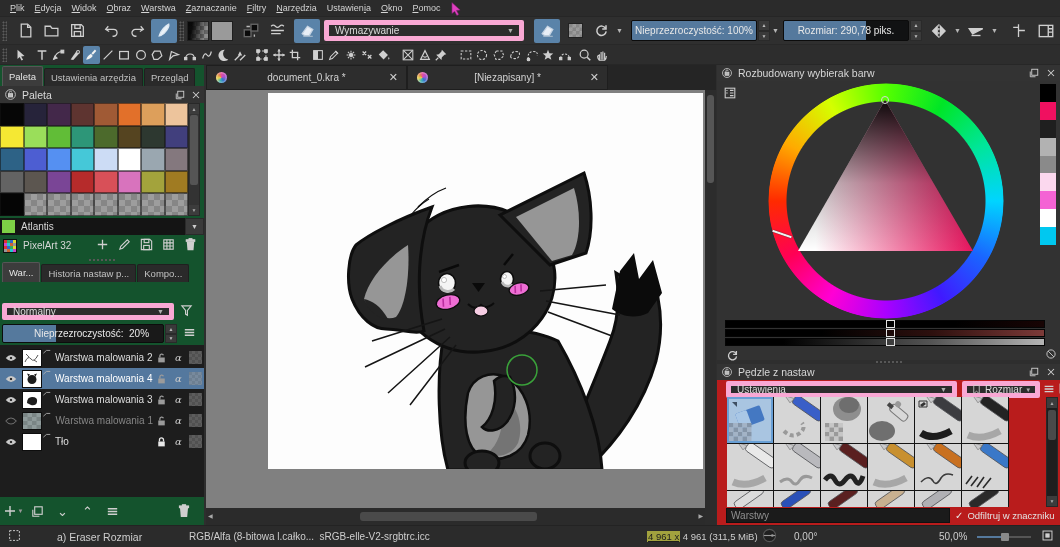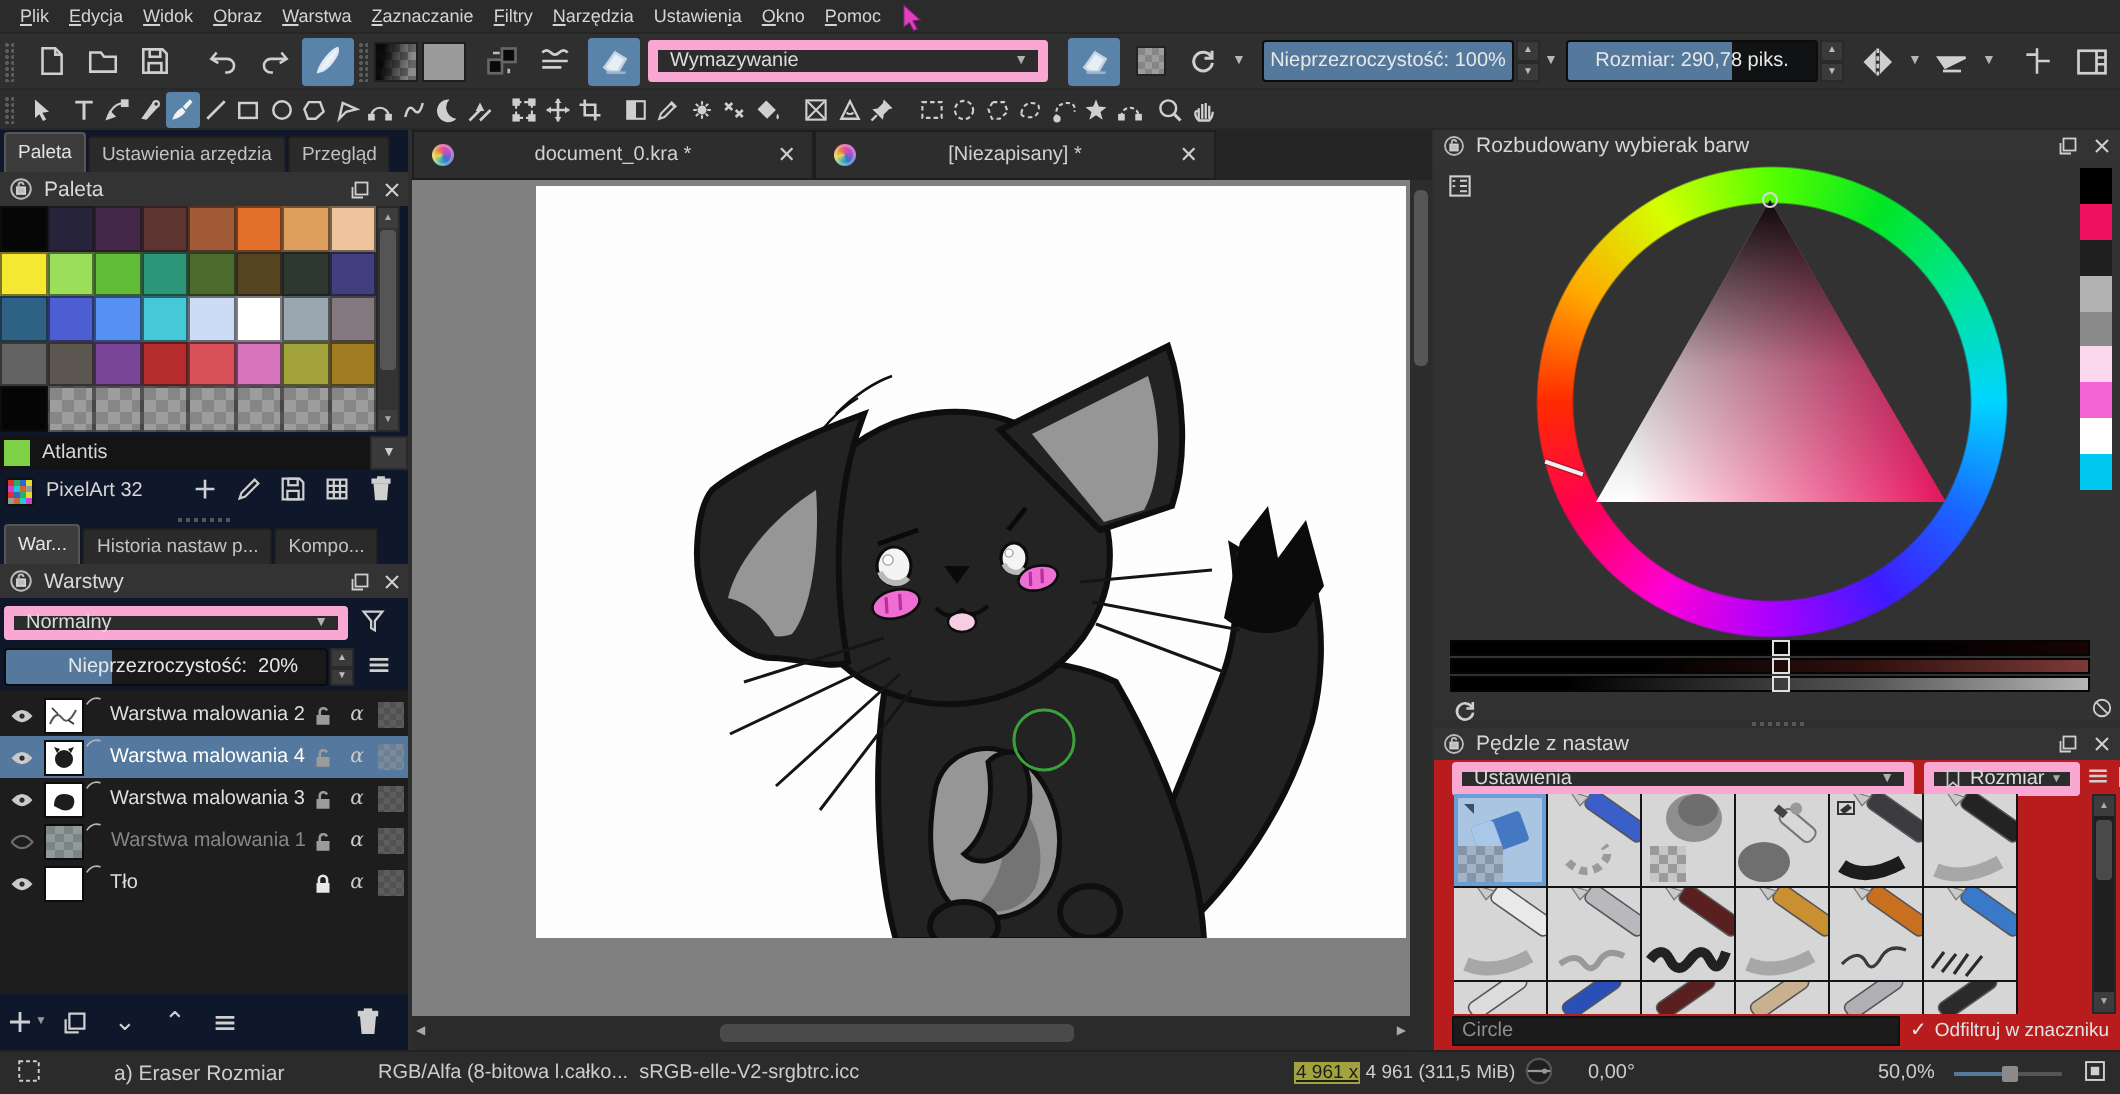--- a/index.html
+++ b/index.html
@@ -38,21 +38,21 @@
     align-items:center; padding:0 6px; color:#dcdcdc; flex:none; position:relative; font-size:10px; }
   .combo .carr { position:absolute; right:5px; color:#b0b0b0; font-size:7px; }
 
   
   #toolbar2 { position:absolute; left:0; top:45px; width:1060px; height:20px; background:#2d2d2d;
     border-bottom:1px solid #272727; display:flex; align-items:center; }
   .tool { width:16.5px; height:18px; display:flex; align-items:center; justify-content:center; color:#c8c8c8; flex:none; border-radius:2px; }
   .tool.sel { background:#5a83a9; color:#fff; }
 
   
-  #leftcol { position:absolute; left:0; top:65px; width:204px; height:460px; background:#0f172a; }
+  #leftcol { position:absolute; left:0; top:65px; width:204px; height:460px; background:#14532d; }
   #centercol { position:absolute; left:206px; top:65px; width:510px; height:460px; }
   #rightcol { position:absolute; left:717px; top:65px; width:343px; height:460px; }
 
   
   .dtabs { position:absolute; left:0; display:flex; align-items:flex-end; height:21px; width:100%; }
   .dtab { height:18px; display:flex; align-items:center; justify-content:center; padding:0 6px;
     background:#2a2a2a; border:1px solid #1f1f1f; border-bottom:none; color:#c2c2c2; font-size:9.5px;
     margin-right:1px; border-radius:2px 2px 0 0; white-space:nowrap; overflow:hidden; flex:none; }
   .dtab.active { background:#3c3c3c; border-color:#565656; height:20px; color:#e4e4e4; }
 
@@ -623,42 +623,20 @@
             </svg></span>
         </div>
       </div>
       <div class="splitdots" style="top:192px">
         <i></i>
       </div>
       <div class="dtabs" style="top:196px;padding-left:2px">
         <div class="dtab active">War...</div>
         <div class="dtab">Historia nastaw p...</div>
         <div class="dtab">Kompo...</div>
-      </div>
-      <div class="dheader" style="top:217px">
-        <span class="lockicon">
-          <svg width="13" height="13" viewBox="0 0 16 16" fill="none" stroke="#cfcfcf" stroke-width="1.2">
-            <circle cx="8" cy="8" r="6" stroke="#bbb"></circle>
-            <rect x="5.5" y="7" width="5" height="4" fill="#bbb"></rect>
-            <path d="M6.5 7 v-1.5 a1.5 1.5 0 0 1 3 0" stroke="#bbb"></path>
-          </svg>
-        </span>
-        <span>Warstwy</span>
-        <span class="spacer"></span>
-        <span class="hbtn">
-          <svg width="12" height="12" viewBox="0 0 16 16" fill="none" stroke="#cfcfcf" stroke-width="1.2">
-            <rect x="5" y="3" width="8" height="8"></rect>
-            <path d="M3 6 v7 h7"></path>
-          </svg>
-        </span>
-        <span class="hbtn">
-          <svg width="12" height="12" viewBox="0 0 16 16" fill="none" stroke="#cfcfcf" stroke-width="1.2">
-            <path d="M4 4 L12 12 M12 4 L4 12" stroke-width="1.4"></path>
-          </svg>
-        </span>
       </div>
       <div id="blend-row" style="top:237px;left:0;width:204px;height:19px">
         <div class="combo" style="width:172px;height:17px;margin-left:2px">
           <span>Normalny</span>
           <span class="carr">▼</span>
         </div>
         <span style="margin-left:5px"><svg width="15" height="15" viewBox="0 0 16 16" fill="none" stroke="#cfcfcf" stroke-width="1.2">
             <path d="M3 3 h10 l-4 5 v5 l-2 -1.2 v-3.8 z"></path>
           </svg></span>
       </div>
@@ -1208,21 +1186,21 @@
               </g>
             </svg></div>
         </div>
         <div class="vscroll" style="left:329px;top:33px;height:110px;background:#1e1e1e">
           <div class="arr" style="top:0">▲</div>
           <div class="handle" style="top:12px;height:30px;background:#4a4a4a"></div>
           <div class="arr" style="bottom:0">▼</div>
         </div>
         <div id="brush-search-row">
           <div id="brush-search">
-            <span>Circle</span>
+            <span>Warstwy</span>
           </div>
           <span style="margin-left:5px;color:#e8e8e8;font-size:10px">✓</span>
           <span style="margin-left:4px;color:#e2e2e2;font-size:9.5px">Odfiltruj w znaczniku</span>
         </div>
       </div>
     </div>
   <div id="statusbar">
       <span style="margin-left:8px"><svg width="13" height="13" viewBox="0 0 16 16" fill="none" stroke="#cfcfcf" stroke-width="1.2">
           <rect x="2" y="2" width="12" height="12" stroke-dasharray="2.4 1.8"></rect>
         </svg></span>

